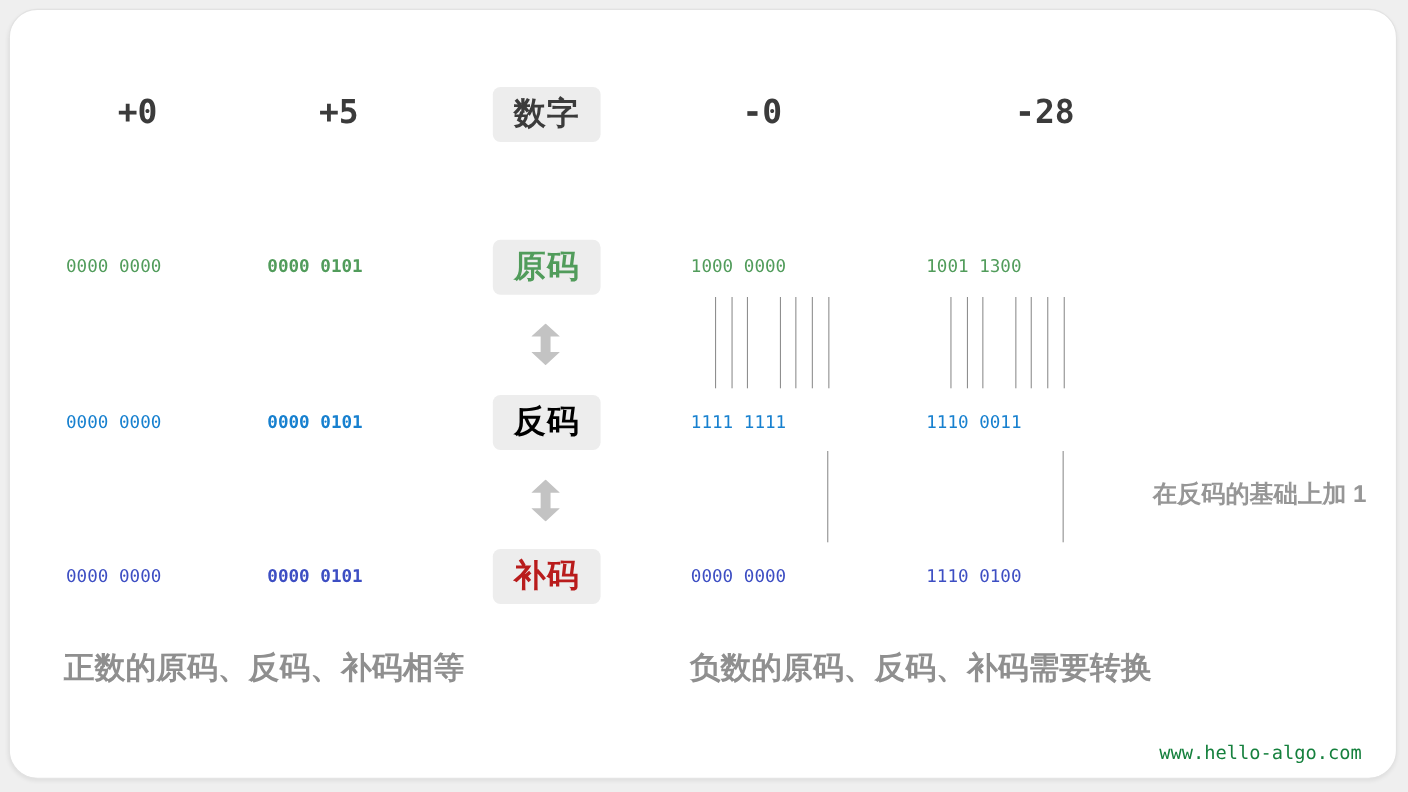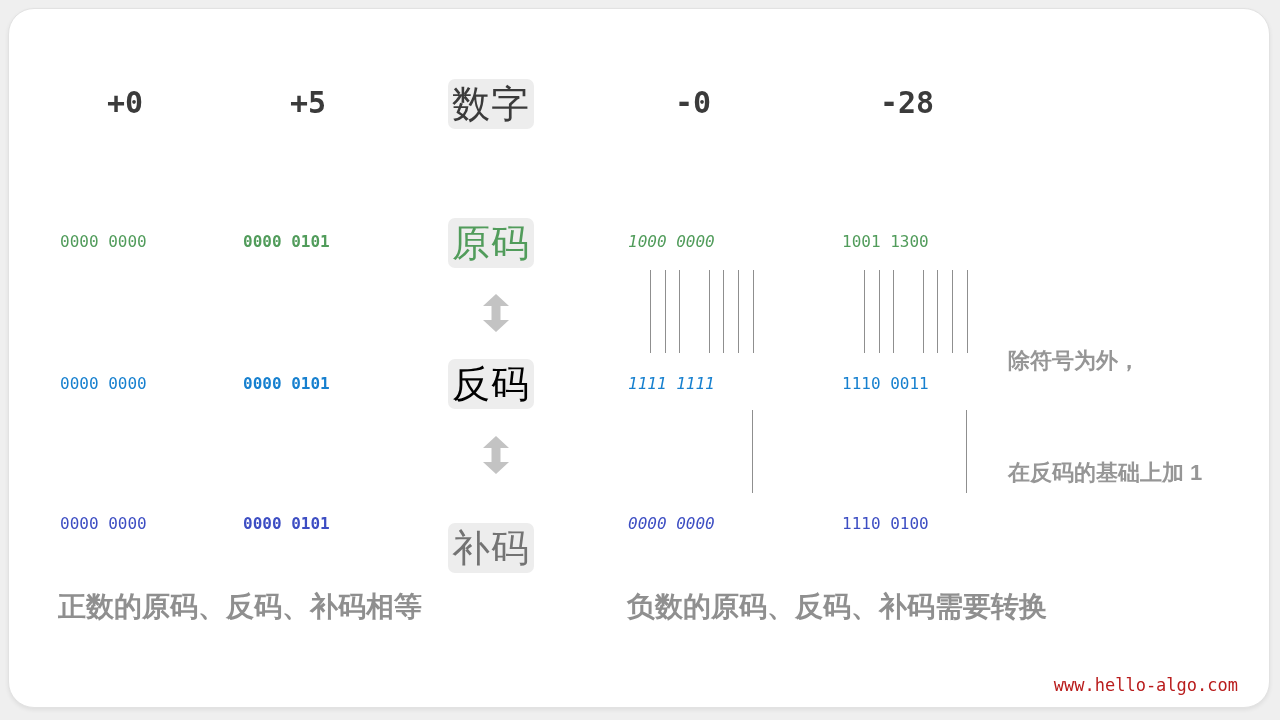--- a/index.html
+++ b/index.html
@@ -23,41 +23,41 @@
     text-align: center;
     font-family: "DejaVu Sans Mono", "Liberation Mono", monospace;
     font-weight: bold; font-size: 30px; line-height: 30px;
     color: #3B3B3B; white-space: pre;
   }
   .bin {
     position: absolute; width: 140px;
     font-family: "DejaVu Sans Mono", "Liberation Mono", monospace;
     font-size: 16px; line-height: 28px; white-space: pre;
   }
-  .c1 { left: 60px; }  .c2 { left: 243px; font-weight: bold; }  .c3 { left: 628px; font-style: italic; }  .c4 { left: 842px; }
-  .h1 { left: 55px; }  .h2 { left: 238px; }  .h3 { left: 623px; }  .h4 { left: 837px; }
+  .c1 { left: 60px; }  .c2 { left: 243px; font-weight: bold; }  .c3 { left: 628px; }  .c4 { left: 842px; }
+  .h1 { left: 55px; }  .h2 { left: 238px; }  .h3 { left: 623px; }  .h4 { left: 837px; text-align: right; }
   .row1 .bin { top: 228px; }
   .row2 .bin { top: 370px; }
   .row3 .bin { top: 510px; }
   .green  { color: #519C5B; }
   .azure  { color: #1780CF; }
   .indigo { color: #3D4EC3; }
   
   .badge {
-    position: absolute; left: 448px; width: 86px; height: 50px;
+    position: absolute; left: 448px; width: 98px; height: 50px;
     background: #EDEDED; border-radius: 7px;
     text-align: center; line-height: 50px;
-    font-weight: normal; font-size: 38px;
+    font-weight: bold; font-size: 29px;
     color: #3B3B3B;
     letter-spacing: 1px;
   }
   .badge-header { top: 79px; }
   .badge-row1   { top: 218px; color: #519C5B; }
   .badge-row2   { top: 359px; color: #000000; }
-  .badge-row3   { top: 499px; color: #737373; margin-top: 24px; }
+  .badge-row3   { top: 499px; color: #b91c1c; }
   
   .updown-arrow { position: absolute; left: 483px; width: 26px; height: 38px; }
   .arrow1 { top: 294px; }
   .arrow2 { top: 436px; }
   
   .tickgroup {
     position: absolute; top: 270px; width: 132px; height: 83px;
     display: flex;
   }
   .tg1 { left: 628px; }  .tg2 { left: 842px; }
@@ -71,32 +71,32 @@
     background: #8F8F8F;
   }
   .cl1 { left: 752px; }  .cl2 { left: 966px; }
   
   .annot {
     position: absolute; left: 1008px;
     font-weight: bold; font-size: 22px; line-height: 34px;
     color: #969696; white-space: pre;
   }
   .annot-invert { top: 276px; }
-  .annot-addone { top: 461px; line-height: 24px; }
+  .annot-addone { top: 437px; line-height: 24px; margin-left: 40px; }
   .caption {
     position: absolute; top: 593px;
     font-weight: bold; font-size: 28px; line-height: 28px;
     color: #8F8F8F; white-space: pre;
   }
   .caption-pos { left: 58px; }
   .caption-neg { left: 627px; }
   .watermark {
     position: absolute; right: 42px; top: 675px;
     font-family: "DejaVu Sans Mono", "Liberation Mono", monospace;
-    font-size: 17px; color: #b91c1c;
+    font-size: 17px; color: #15803d;
   }
 </style>
 </head>
 <body>
 
 <div class="card"></div>
 
 <div>
   <span class="hdr h1">+0</span>
   <span class="hdr h2">+5</span>
@@ -156,20 +156,19 @@
     <span class="tick-slot on"></span>
     <span class="tick-slot on"></span>
     <span class="tick-slot on"></span>
     <span class="tick-slot on"></span>
   </div>
 
 <div class="carry-line cl1"></div>
 <div class="carry-line cl2"></div>
 
 <div class="annot annot-invert">
-  <div>除符号为外，</div>
 </div>
 <div class="annot annot-addone">在反码的基础上加 1</div>
 
 <div class="caption caption-pos">正数的原码、反码、补码相等</div>
 <div class="caption caption-neg">负数的原码、反码、补码需要转换</div>
 
 <div class="watermark">www.hello-algo.com</div>
 
 </body></html>

